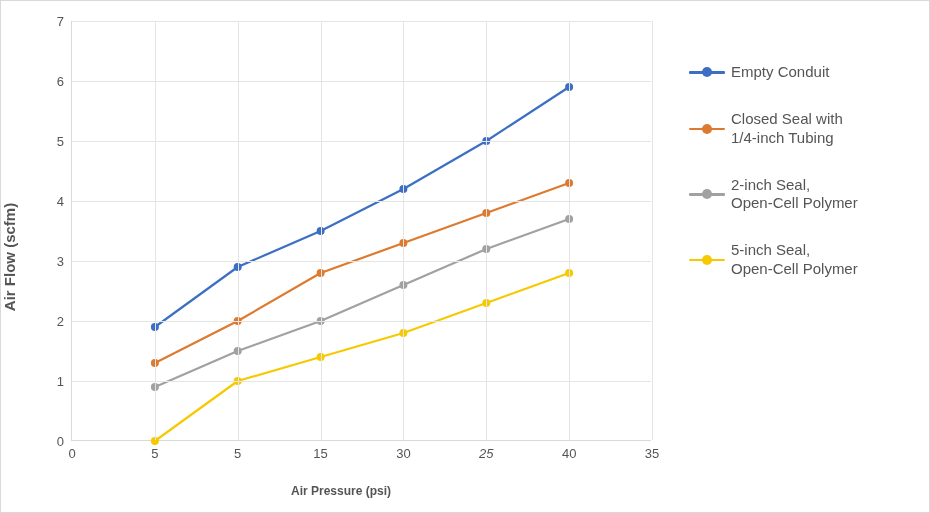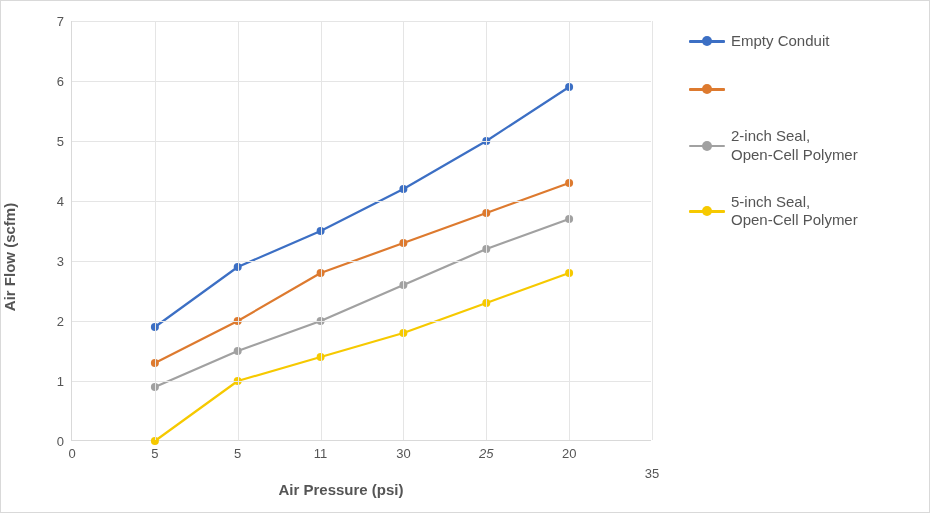--- a/index.html
+++ b/index.html
@@ -19,40 +19,41 @@
     display: flex;
   }
   .plot-wrap {
     position: relative;
     width: 680px;
     height: 100%;
   }
   .legend {
     flex: 1;
     padding: 30px 20px 0 8px;
+    margin-top: 31px;
   }
   
   .ylabel {
     position: absolute;
     left: 8px;
     top: 50%;
     transform: translate(-50%, -50%) rotate(-90deg);
     transform-origin: center;
     font-weight: 600;
     font-size: 15px;
     color: #555;
     white-space: nowrap;
   }
   .xlabel {
     position: absolute;
     left: 50%;
     bottom: 14px;
     transform: translateX(-50%);
     font-weight: 600;
-    font-size: 15px;
+    font-size: 12px;
     color: #555;
   }
   
   .plot {
     position: absolute;
     left: 70px;
     top: 20px;
     width: 580px;
     height: 420px;
     border-left: 1px solid #d9d9d9;
@@ -182,46 +183,47 @@
         <div class="hgrid" style="top: 60px;"></div>
         <div class="ytick" style="top: 60px;">6</div>
         <div class="hgrid" style="top: 0px;"></div>
         <div class="ytick" style="top: 0px;">7</div>
         <div class="xtick" style="left: 0px;">0</div>
         <div class="vgrid" style="left: 82.8571px;"></div>
         <div class="xtick" style="left: 82.8571px;">5</div>
         <div class="vgrid" style="left: 165.714px;"></div>
         <div class="xtick" style="left: 165.714px;">5</div>
         <div class="vgrid" style="left: 248.571px;"></div>
-        <div class="xtick" style="left: 248.571px;">11</div>
+        <div class="xtick" style="left: 248.571px;">15</div>
         <div class="vgrid" style="left: 331.429px;"></div>
         <div class="xtick" style="left: 331.429px;">30</div>
         <div class="vgrid" style="left: 414.286px;"></div>
         <div class="xtick" style="left: 414.286px; font-style: italic;">25</div>
         <div class="vgrid" style="left: 497.143px;"></div>
-        <div class="xtick" style="left: 497.143px;">20</div>
+        <div class="xtick" style="left: 497.143px;">40</div>
         <div class="vgrid" style="left: 580px;"></div>
-        <div class="xtick" style="left: 580px; margin-top: 20px;">35</div>
+        <div class="xtick" style="left: 580px;">35</div>
       </div>
 
   </div>
 
   <div class="legend" id="legend">
       <div class="legend-item">
         <div class="legend-marker">
           <div class="dash" style="background: rgb(60, 111, 196);"></div>
           <div class="dot" style="background: rgb(60, 111, 196);"></div>
         </div>
         <div class="legend-text">Empty Conduit</div>
       </div>
       <div class="legend-item">
         <div class="legend-marker">
           <div class="dash" style="background: rgb(221, 122, 47);"></div>
           <div class="dot" style="background: rgb(221, 122, 47);"></div>
         </div>
+        <div class="legend-text">Closed Seal with<br>1/4-inch Tubing</div>
       </div>
       <div class="legend-item">
         <div class="legend-marker">
           <div class="dash" style="background: rgb(161, 161, 161);"></div>
           <div class="dot" style="background: rgb(161, 161, 161);"></div>
         </div>
         <div class="legend-text">2-inch Seal,<br>Open-Cell Polymer</div>
       </div>
       <div class="legend-item">
         <div class="legend-marker">

